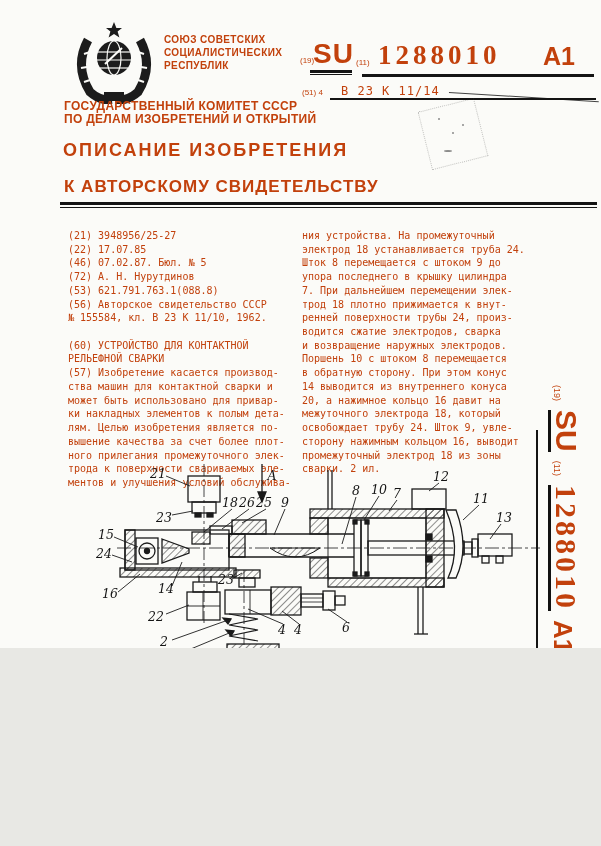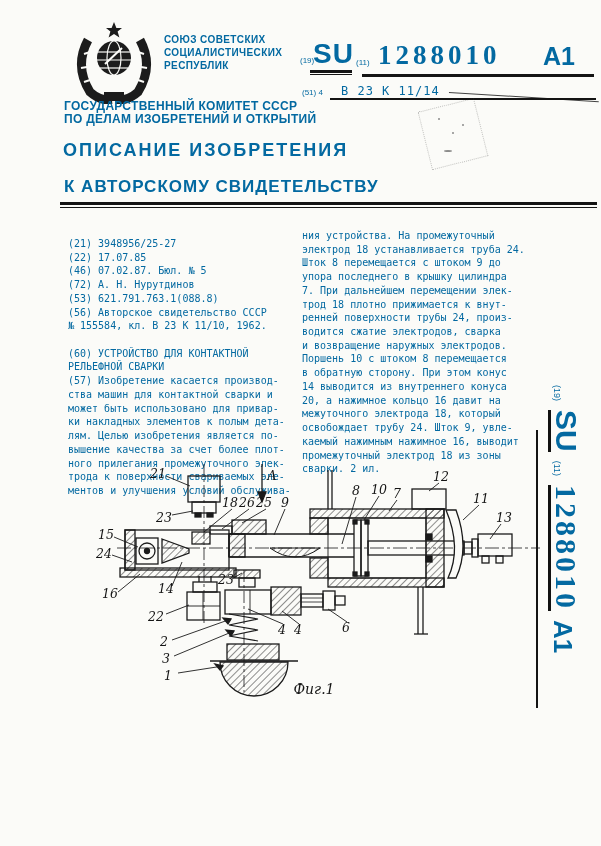--- a/index.html
+++ b/index.html
@@ -1,17 +1,17 @@
 <!DOCTYPE html>
 <html><head>
 <meta charset="utf-8">
 <style>
   html,body{margin:0;padding:0;background:#e8e8e4;}
-  #page{position:relative;width:601px;height:846px;background:#fbfbf8;overflow:hidden;
-        font-family:"Liberation Sans",sans-serif;color:#0369a1;}
+  #page{position:relative;width:601px;height:648px;background:#fbfbf8;overflow:hidden;
+        font-family:"Liberation Sans",sans-serif;color:#c2410c;}
   .abs{position:absolute;}
   .mono{font-family:"DejaVu Sans Mono",monospace;}
   .country{font-size:10px;font-weight:bold;line-height:13px;letter-spacing:.4px;}
   .committee{font-size:12px;font-weight:bold;line-height:13px;letter-spacing:.3px;}
   .tiny{font-size:8px;}
   .su-big{font-size:28px;font-weight:bold;letter-spacing:1px;}
   .num-big{font-size:27px;font-weight:bold;font-family:"Liberation Serif",serif;letter-spacing:4px;}
   .kind-big{font-size:25px;font-weight:bold;}
   .rule{background:#141414;}
   .title-main{font-size:18px;font-weight:bold;letter-spacing:2px;}
@@ -82,21 +82,21 @@
   <span class="speck" style="left:438px;top:118px;"></span>
   <span class="speck" style="left:452px;top:132px;"></span>
   <span class="speck" style="left:444px;top:150px;width:8px;height:2px;"></span>
   <span class="speck" style="left:462px;top:124px;"></span>
 
   <div class="abs title-main" style="left:63px;top:140px;">ОПИСАНИЕ ИЗОБРЕТЕНИЯ</div>
   <div class="abs title-sub" style="left:64px;top:177px;">К АВТОРСКОМУ СВИДЕТЕЛЬСТВУ</div>
   <div class="abs rule" style="left:60px;top:202px;width:537px;height:3px;"></div>
   <div class="abs rule" style="left:60px;top:207px;width:537px;height:1px;"></div>
 
-  <div class="abs col mono" style="left:68px;top:229px;width:240px;margin-top:8px;">
+  <div class="abs col mono" style="left:68px;top:229px;width:240px;">
       <div class="line">(21) 3948956/25-27</div>
       <div class="line">(22) 17.07.85</div>
       <div class="line">(46) 07.02.87. Бюл. № 5</div>
       <div class="line">(72) А. Н. Нурутдинов</div>
       <div class="line">(53) 621.791.763.1(088.8)</div>
       <div class="line">(56) Авторское свидетельство СССР</div>
       <div class="line">№ 155584, кл. В 23 К 11/10, 1962.</div>
       <div class="line"></div>
       <div class="line">(60) УСТРОЙСТВО ДЛЯ КОНТАКТНОЙ</div>
       <div class="line">РЕЛЬЕФНОЙ СВАРКИ</div>
@@ -119,21 +119,21 @@
       <div class="line">трод 18 плотно прижимается к внут-</div>
       <div class="line">ренней поверхности трубы 24, произ-</div>
       <div class="line">водится сжатие электродов, сварка</div>
       <div class="line">и возвращение наружных электродов.</div>
       <div class="line">Поршень 10 с штоком 8 перемещается</div>
       <div class="line">в обратную сторону. При этом конус</div>
       <div class="line">14 выводится из внутреннего конуса</div>
       <div class="line">20, а нажимное кольцо 16 давит на</div>
       <div class="line">межуточного электрода 18, который</div>
       <div class="line">освобождает трубу 24. Шток 9, увле-</div>
-      <div class="line">каемый нажимным нажимное 16, выводит</div>
+      <div class="line">сторону нажимным кольцом 16, выводит</div>
       <div class="line">промежуточный электрод 18 из зоны</div>
       <div class="line">сварки. 2 ил.</div>
     </div>
 
   <svg class="abs" style="left:92px;top:462px;" width="462" height="300" viewBox="0 0 462 300">
     <defs>
       <pattern id="h" width="5" height="5" patternUnits="userSpaceOnUse" patternTransform="rotate(45)">
         <line x1="0" y1="0" x2="0" y2="5" stroke="#1f1f1f" stroke-width="1"></line>
       </pattern>
     </defs>

